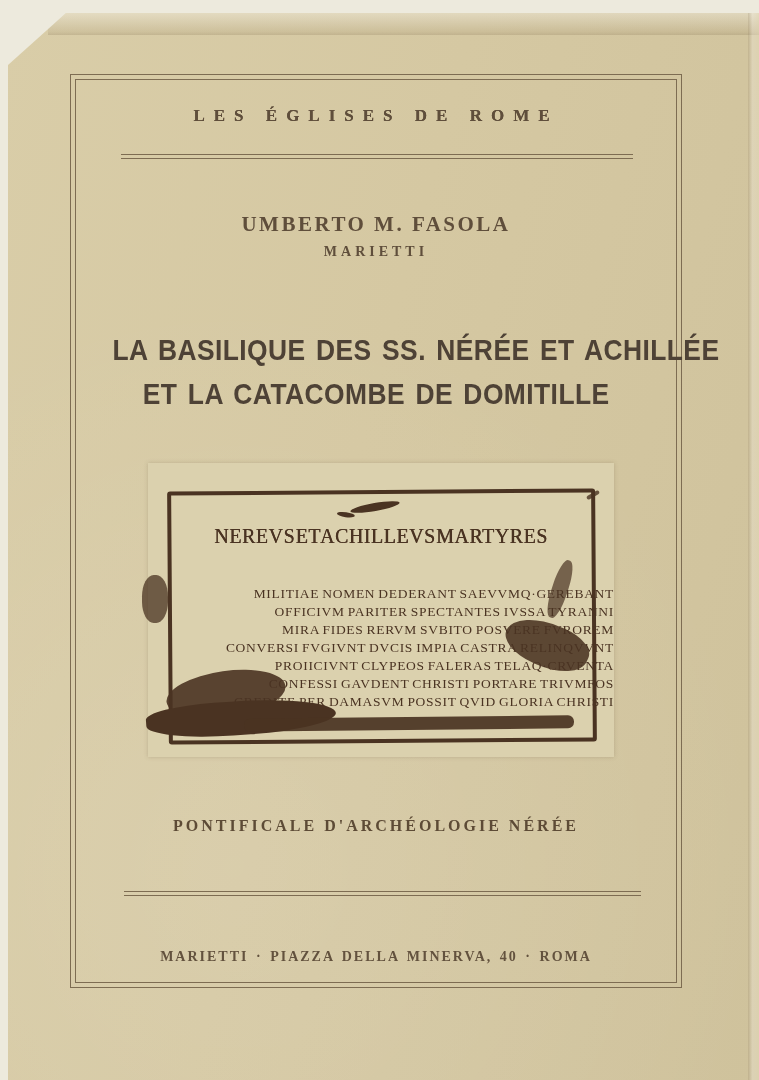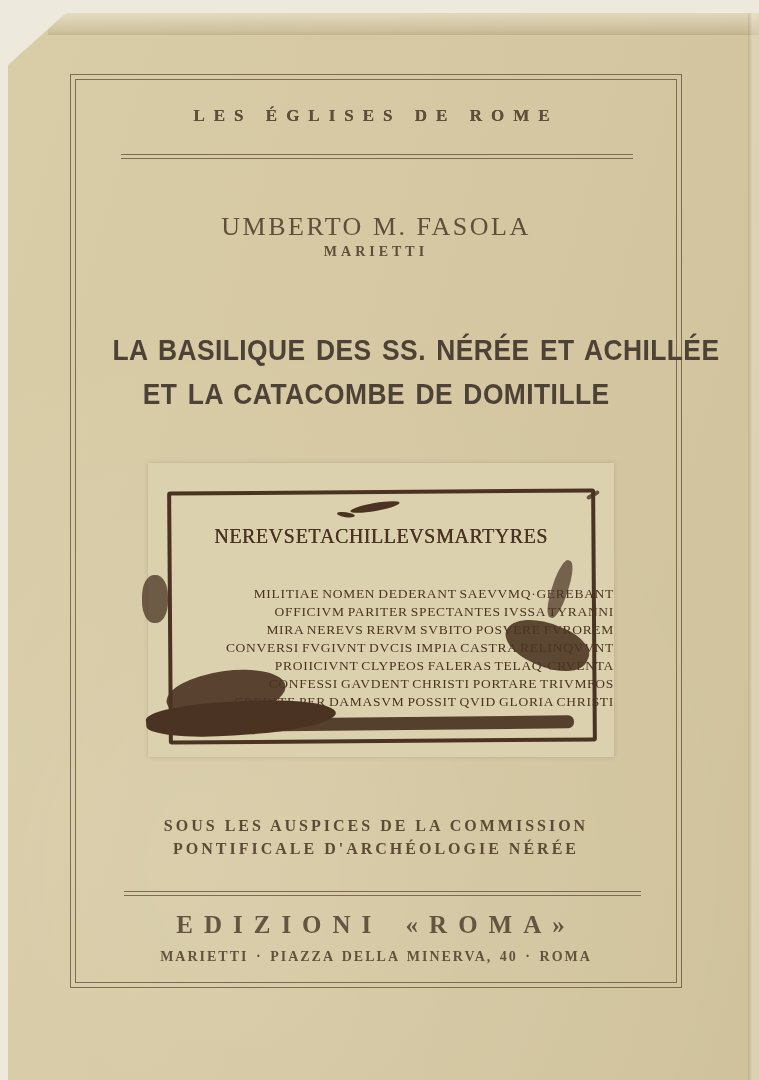--- a/index.html
+++ b/index.html
@@ -44,21 +44,21 @@
   .ctext{ position:absolute; left:0; width:100%; text-align:center; color:var(--ink,#5f4e3b); }
 
   .series-title{
     top:31px; font-weight:bold; font-size:17px; letter-spacing:9px;
     text-shadow:0 0 .5px currentColor;
   }
   .dbl-rule{ position:absolute; height:5px; border-top:1.5px solid var(--rule,#7d6c52); border-bottom:1px solid var(--rule,#7d6c52); }
   .rule-top{ left:50px; width:512px; top:79px; }
   .rule-bottom{ left:53px; width:517px; top:816px; }
 
-  .author-name{ top:137px; font-weight:normal; font-size:26px; letter-spacing:2.5px; }
+  .author-name{ top:137px; font-weight:bold; font-size:21px; letter-spacing:2.5px; }
   .author-role{ top:169px; font-weight:bold; font-size:14px; letter-spacing:4px; }
 
   .book-title{ font-family:"Liberation Sans", sans-serif; font-weight:bold; color:var(--title_ink,#4e4236);text-align:center; }
   .title-1{ top:258px; font-size:30px; }
   .title-2{ top:302px; font-size:30px; }
   .condense{ display:inline-block; transform:scaleX(.88); transform-origin:center; white-space:nowrap; letter-spacing:.5px; word-spacing:3px; }
 
   
   .plate{
     position:absolute; left:77px; top:388px; width:466px; height:294px;
@@ -122,38 +122,36 @@
       </div>
 
       <div class="plate">
         <div class="plate-frame"></div>
         <div class="stain squiggle"></div>
         <div class="stain tick-tr"></div>
         <div class="insc insc-heading">NEREVS ET ACHILLEVS MARTYRES</div>
         <div class="verses">
           <div class="insc-line insc" style="position:static">MILITIAE NOMEN DEDERANT SAEVVMQ·GEREBANT</div>
           <div class="insc-line insc" style="position:static">OFFICIVM PARITER SPECTANTES IVSSA TYRANNI</div>
-          <div class="insc-line insc" style="position:static">MIRA NEREVS RERVM SVBITO POSVERE FVROREM</div>
+          <div class="insc-line insc" style="position:static">MIRA FIDES RERVM SVBITO POSVERE FVROREM</div>
           <div class="insc-line insc" style="position:static">CONVERSI FVGIVNT DVCIS IMPIA CASTRA RELINQVVNT</div>
           <div class="insc-line insc" style="position:static">PROIICIVNT CLYPEOS FALERAS TELAQ·CRVENTA</div>
           <div class="insc-line insc" style="position:static">CONFESSI GAVDENT CHRISTI PORTARE TRIVMFOS</div>
           <div class="insc-line insc" style="position:static">CREDITE PER DAMASVM POSSIT QVID GLORIA CHRISTI</div>
         </div>
         <div class="stain s1"></div>
         <div class="stain s2"></div>
         <div class="stain s3"></div>
         <div class="stain s4"></div>
         <div class="stain s5"></div>
         <div class="stain s6"></div>
       </div>
 
       <div class="ctext commission">
-        <div>SOUS LES AUSPICES DE LA COMMISSION</div>
         <div>PONTIFICALE D'ARCHÉOLOGIE NÉRÉE</div>
       </div>
 
       <div class="dbl-rule rule-bottom"></div>
 
-      <div class="ctext publisher-name">EDIZIONI «ROMA»</div>
       <div class="ctext publisher-address">MARIETTI · PIAZZA DELLA MINERVA, 40 · ROMA</div>
     </div>
   </div>
 </div>
 
 </body></html>

